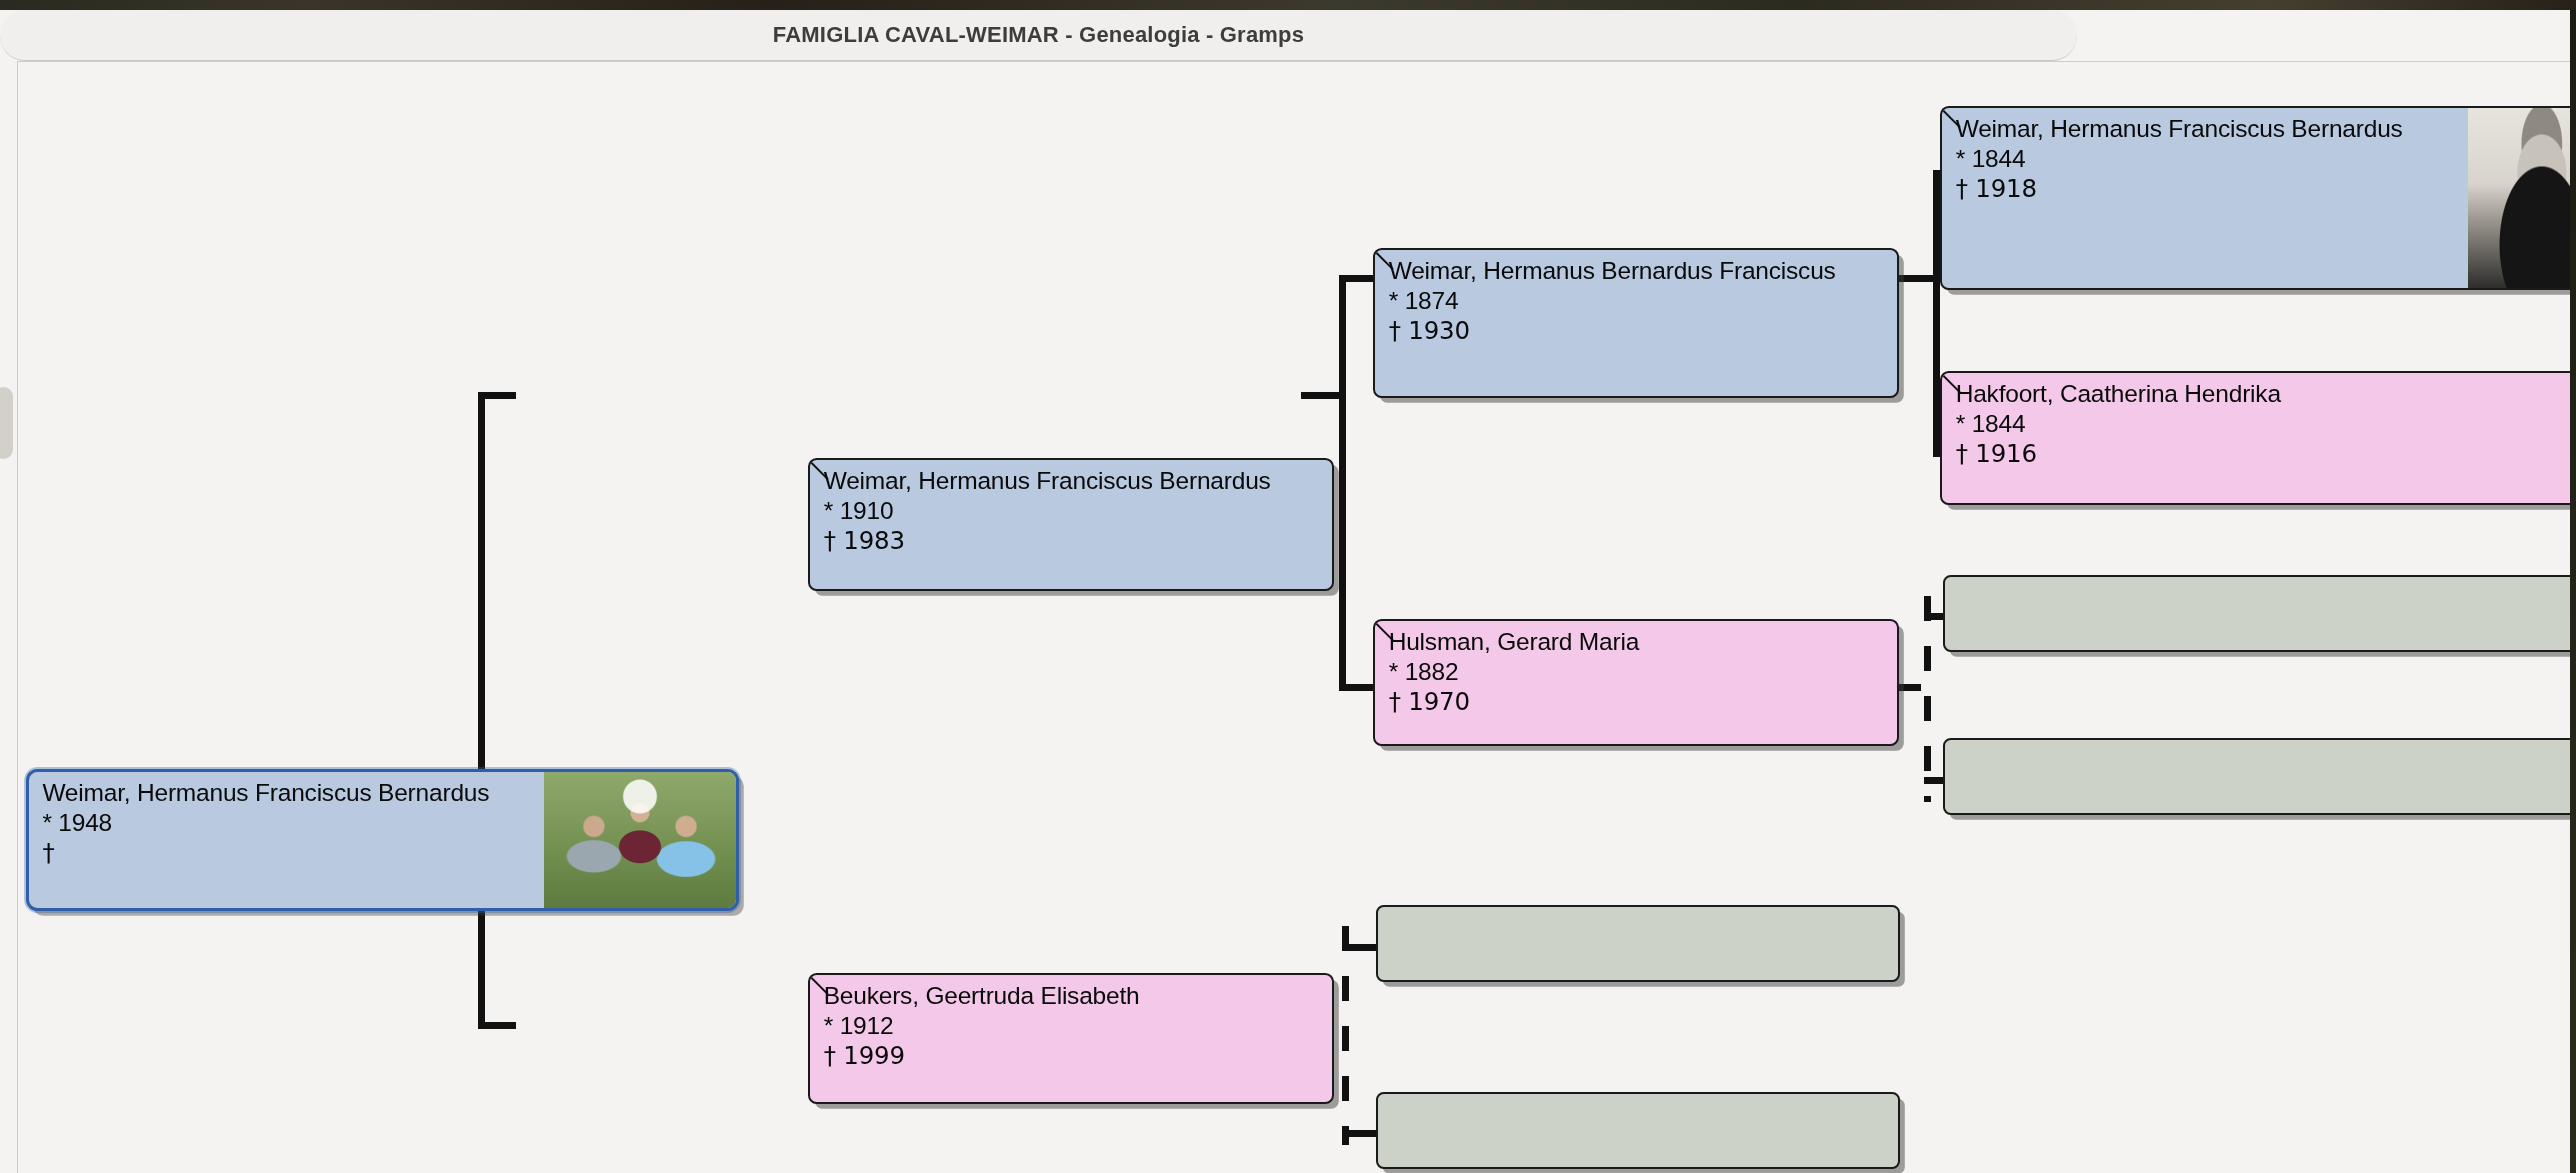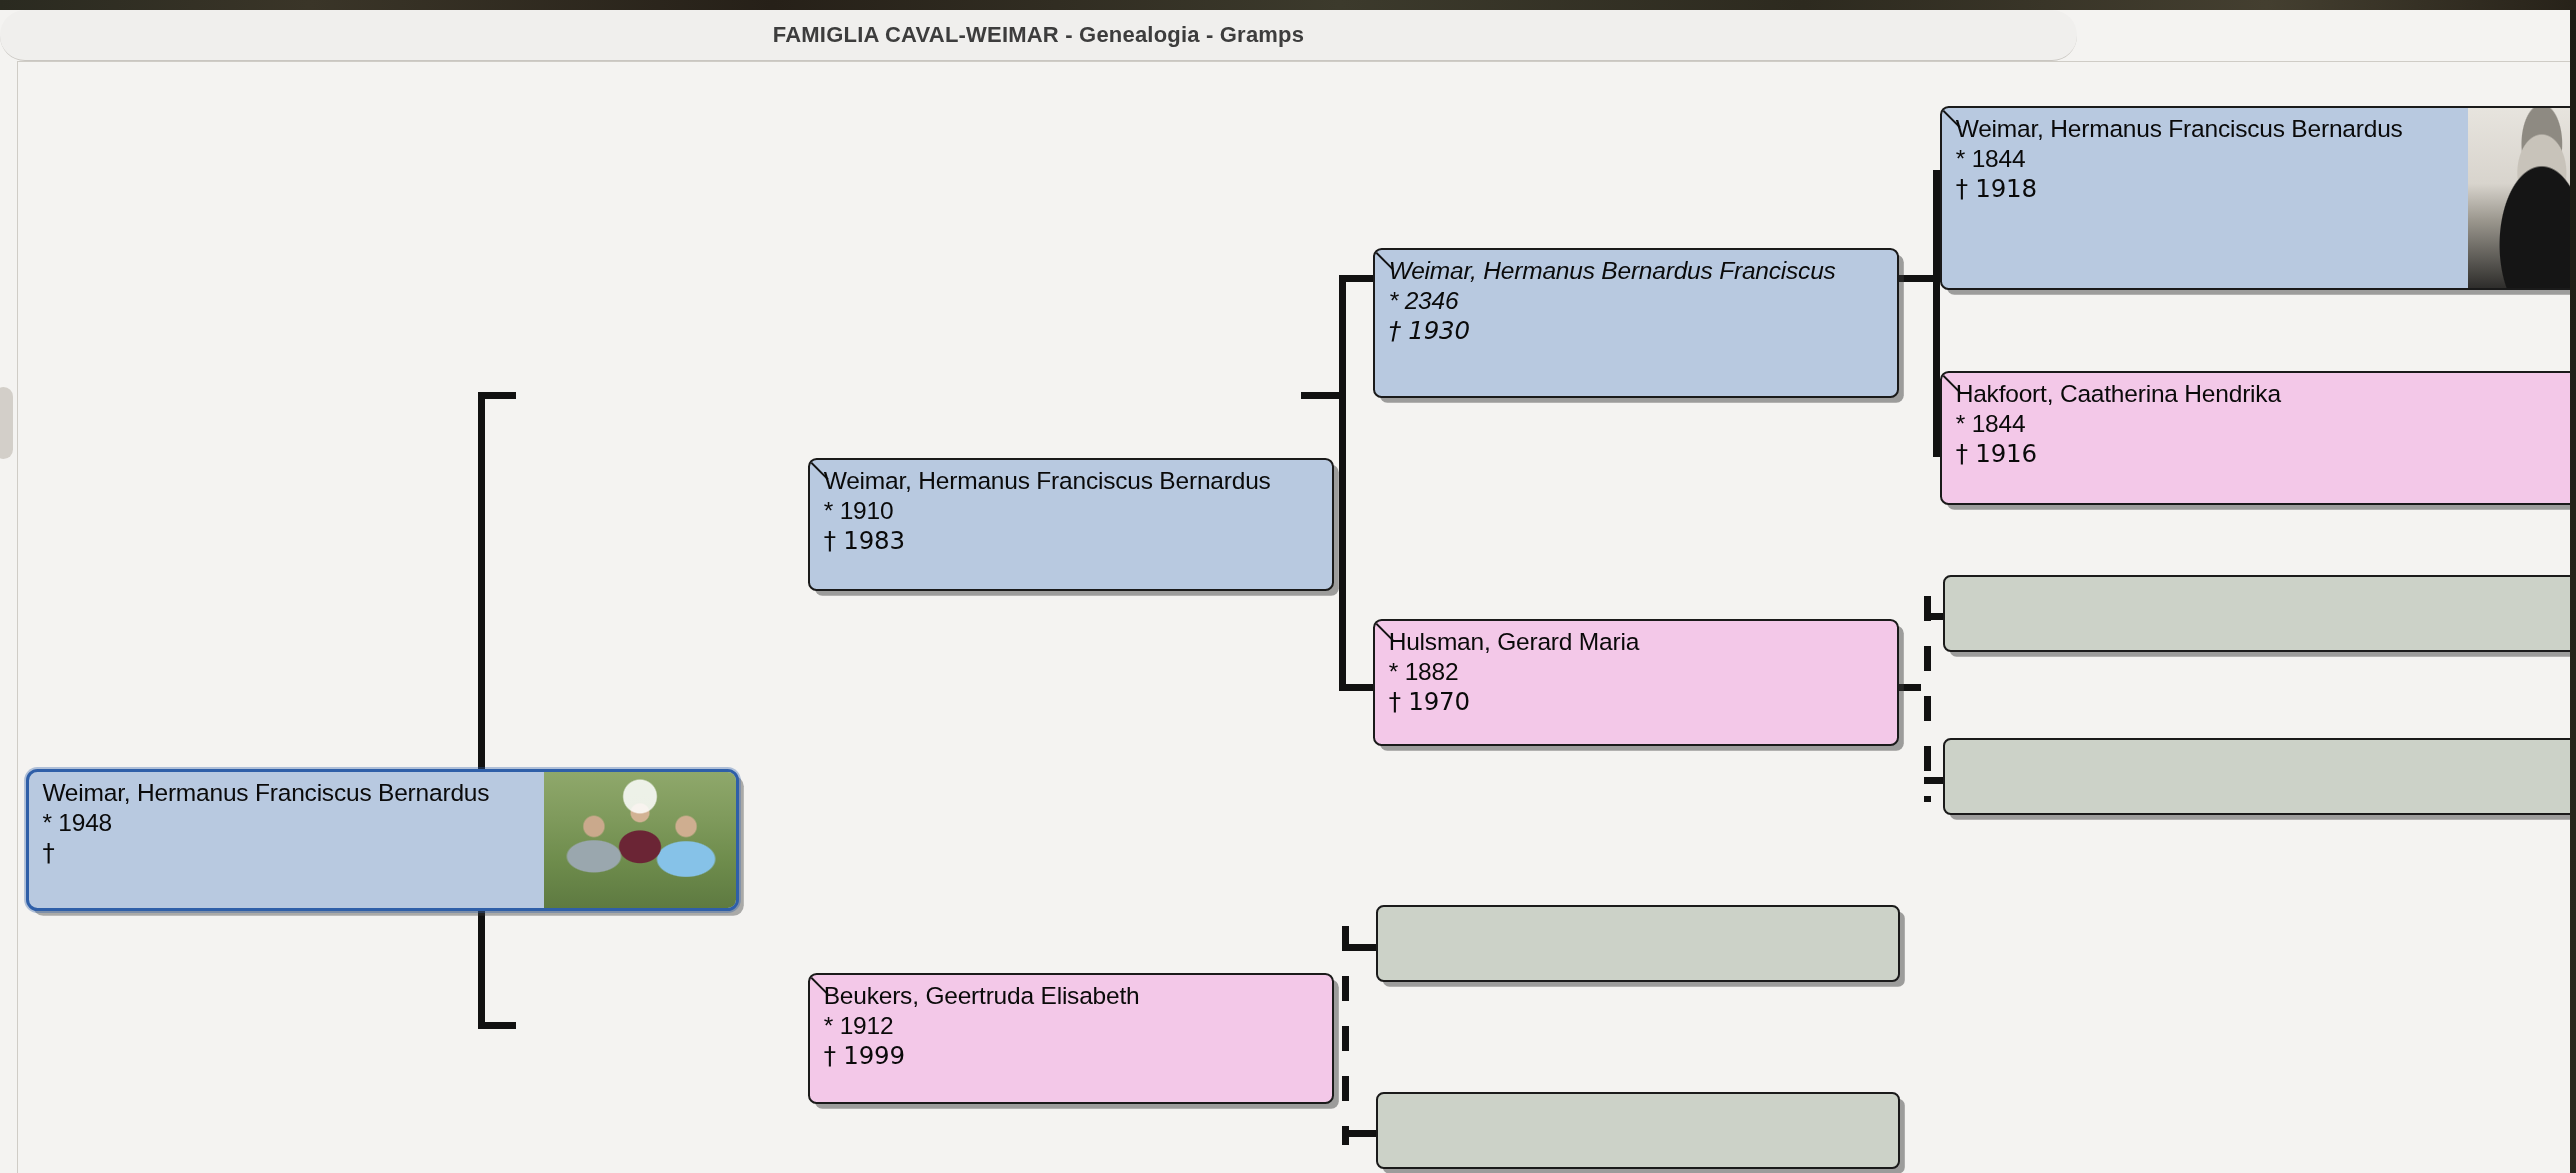--- a/index.html
+++ b/index.html
@@ -184,25 +184,25 @@
 
     <div class="pbox female" style="left:790px;top:911px;width:526px;height:131px;">
       <span class="fold"></span>
       <div class="ptext">
         <span class="pname">Beukers, Geertruda Elisabeth</span>
         <span class="pdate">* 1912</span>
         <span class="pdate dagger">† 1999</span>
       </div>
     </div>
 
-    <div class="pbox male" style="left:1355px;top:186px;width:526px;height:150px;font-style:italic;">
+    <div class="pbox male" style="left:1355px;top:186px;width:526px;height:150px;">
       <span class="fold"></span>
       <div class="ptext">
         <span class="pname">Weimar, Hermanus Bernardus Franciscus</span>
-        <span class="pdate">* 2346</span>
+        <span class="pdate">* 1874</span>
         <span class="pdate dagger">† 1930</span>
       </div>
     </div>
 
     <div class="pbox female" style="left:1355px;top:557px;width:526px;height:127px;">
       <span class="fold"></span>
       <div class="ptext">
         <span class="pname">Hulsman, Gerard Maria</span>
         <span class="pdate">* 1882</span>
         <span class="pdate dagger">† 1970</span>

